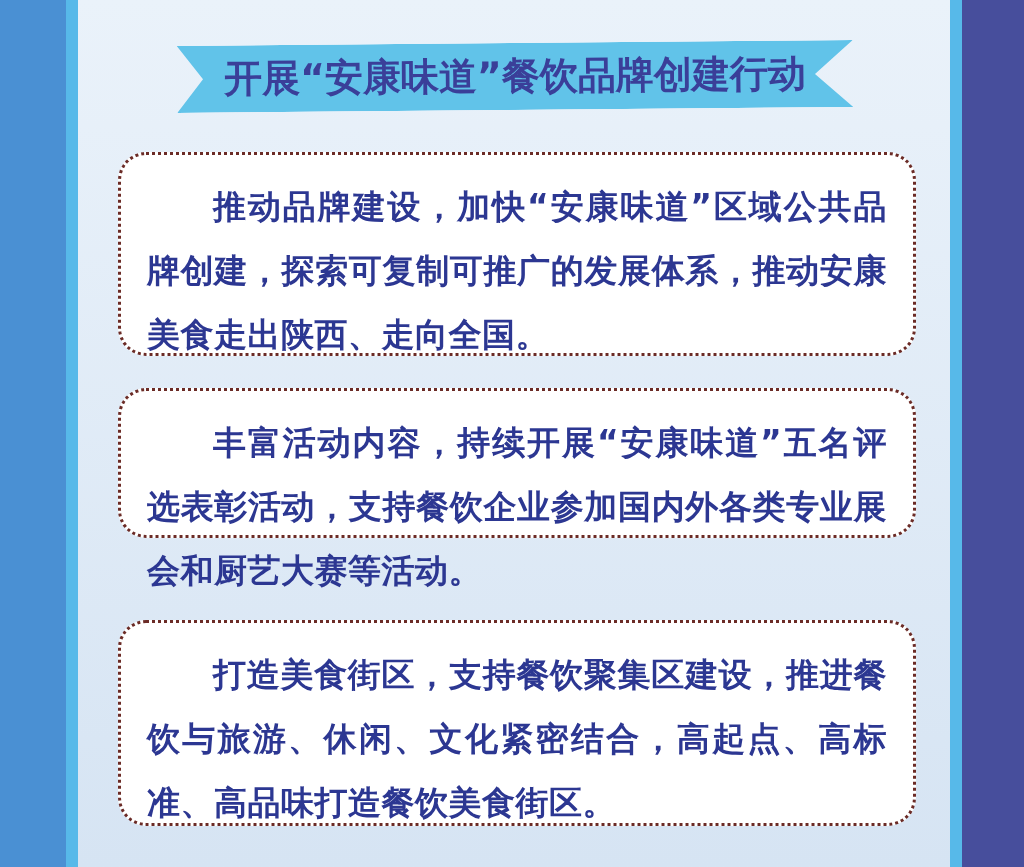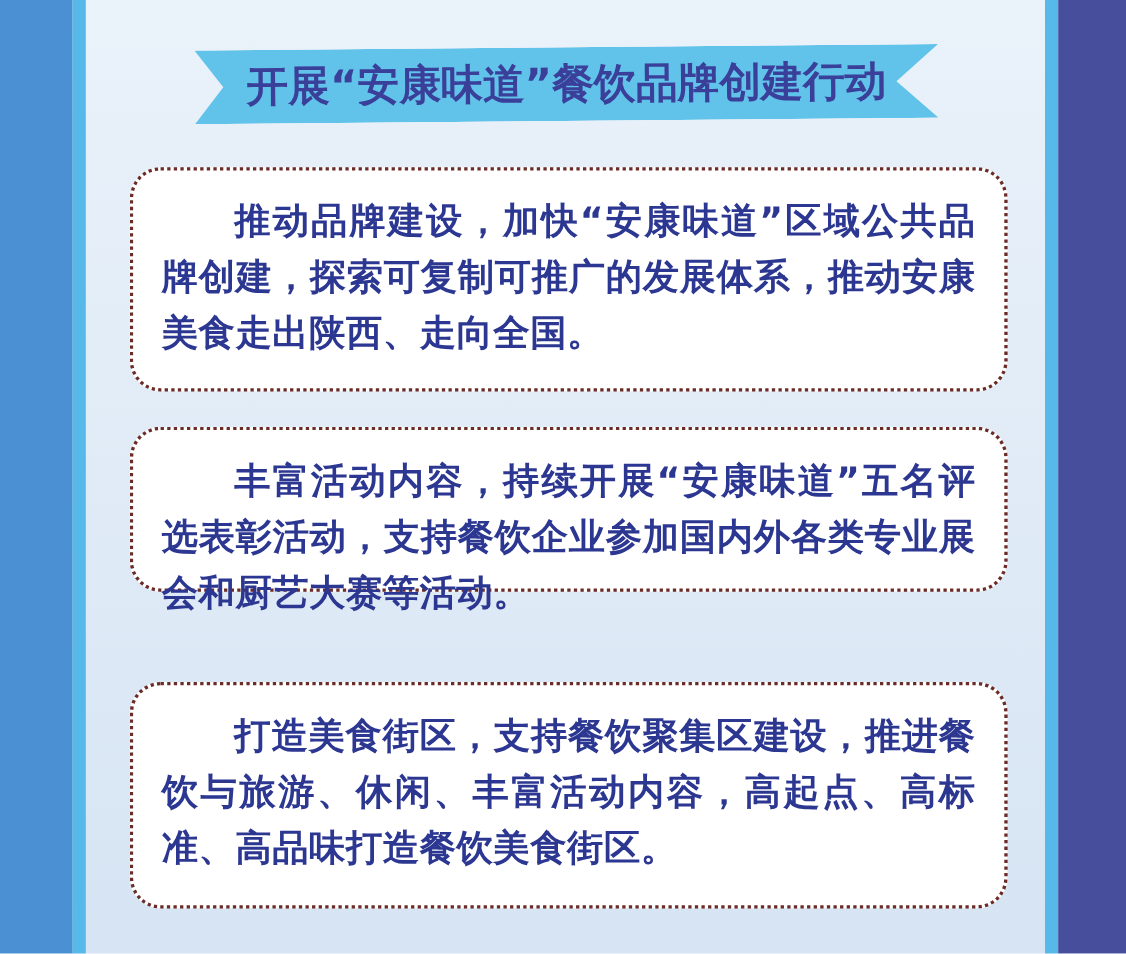--- a/index.html
+++ b/index.html
@@ -62,21 +62,21 @@
   }
   .card-1 { top: 152px; height: 204px; }
   .card-2 { top: 388px; height: 150px; }
   .card-3 { top: 620px; height: 206px; }
 
   .card-text {
     margin: 0;
     color: var(--body-text, #2C3792);
     font-size: 33px;
     font-weight: 700;
-    line-height: 51px;
+    line-height: 64px;
     text-indent: 2em;
     text-align: justify;
     letter-spacing: 0.5px;
   }
 </style>
 </head>
 <body>
 
 <div class="page">
   <div class="stripe stripe-left"></div>
@@ -90,15 +90,15 @@
 
   <div class="card card-1">
     <p class="card-text">推动品牌建设，加快“安康味道”区域公共品牌创建，探索可复制可推广的发展体系，推动安康美食走出陕西、走向全国。</p>
   </div>
 
   <div class="card card-2">
     <p class="card-text">丰富活动内容，持续开展“安康味道”五名评选表彰活动，支持餐饮企业参加国内外各类专业展会和厨艺大赛等活动。</p>
   </div>
 
   <div class="card card-3">
-    <p class="card-text">打造美食街区，支持餐饮聚集区建设，推进餐饮与旅游、休闲、丰富活动内容，高起点、高标准、高品味打造餐饮美食街区。</p>
+    <p class="card-text">打造美食街区，支持餐饮聚集区建设，推进餐饮与旅游、休闲、文化紧密结合，高起点、高标准、高品味打造餐饮美食街区。</p>
   </div>
 </div>
 
 </body></html>

